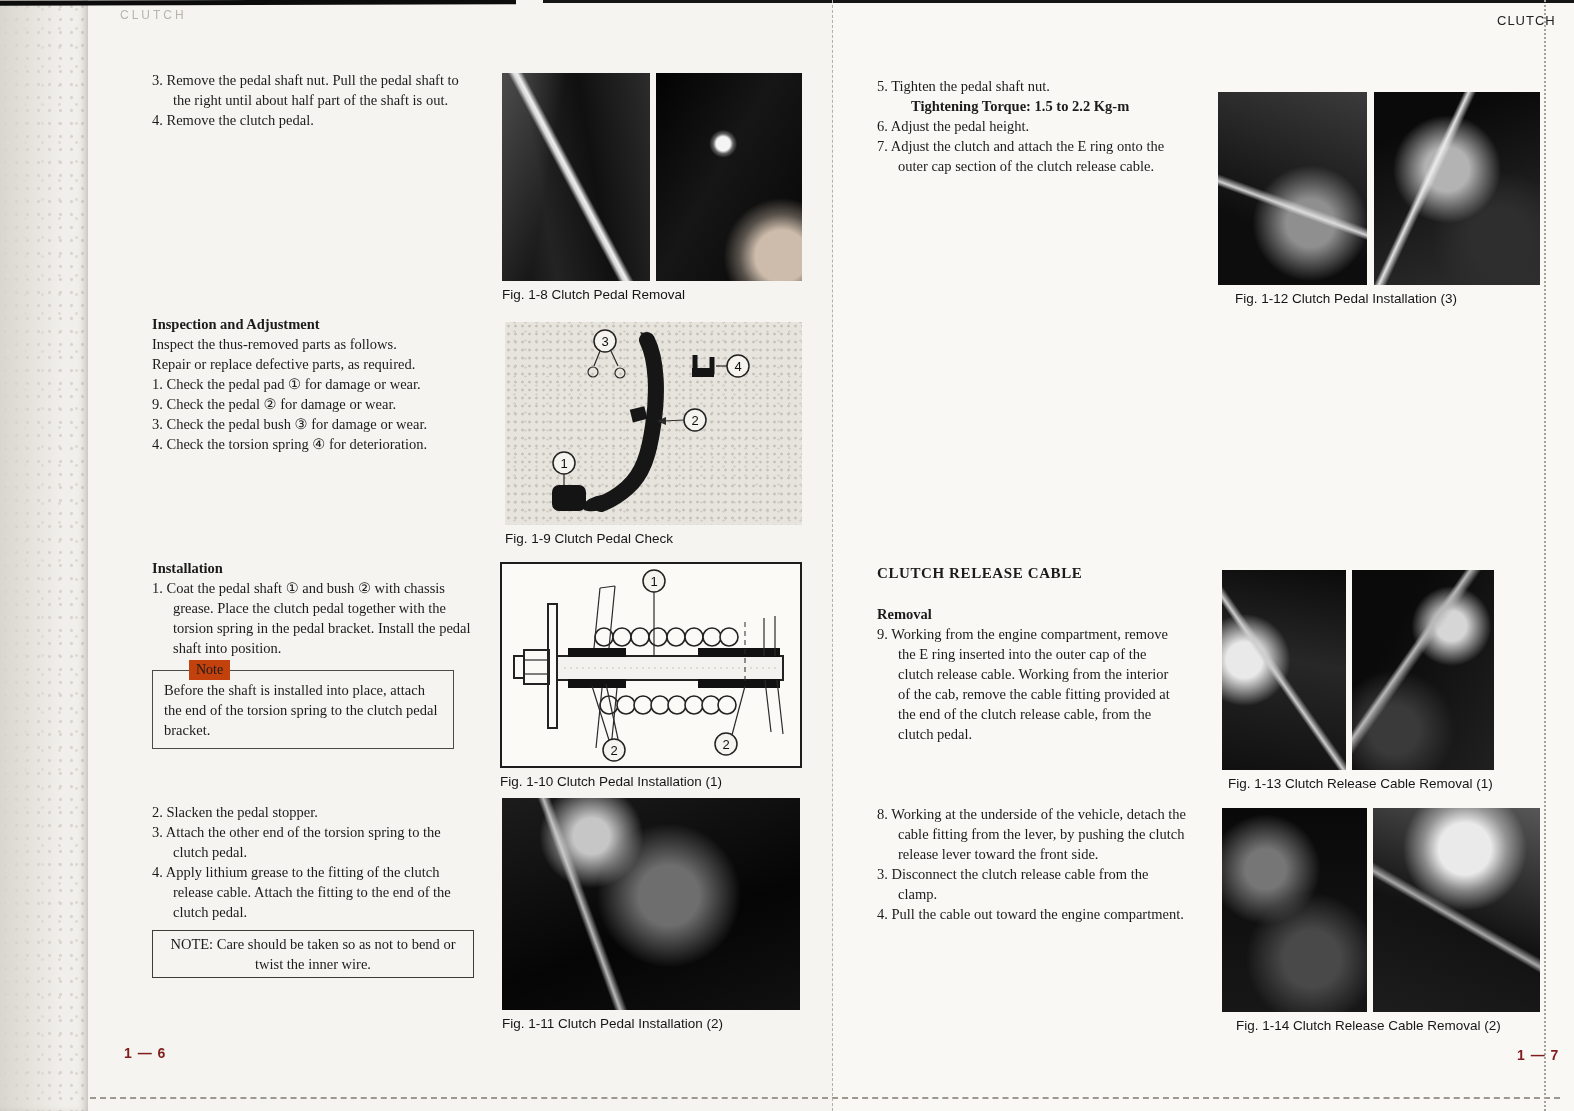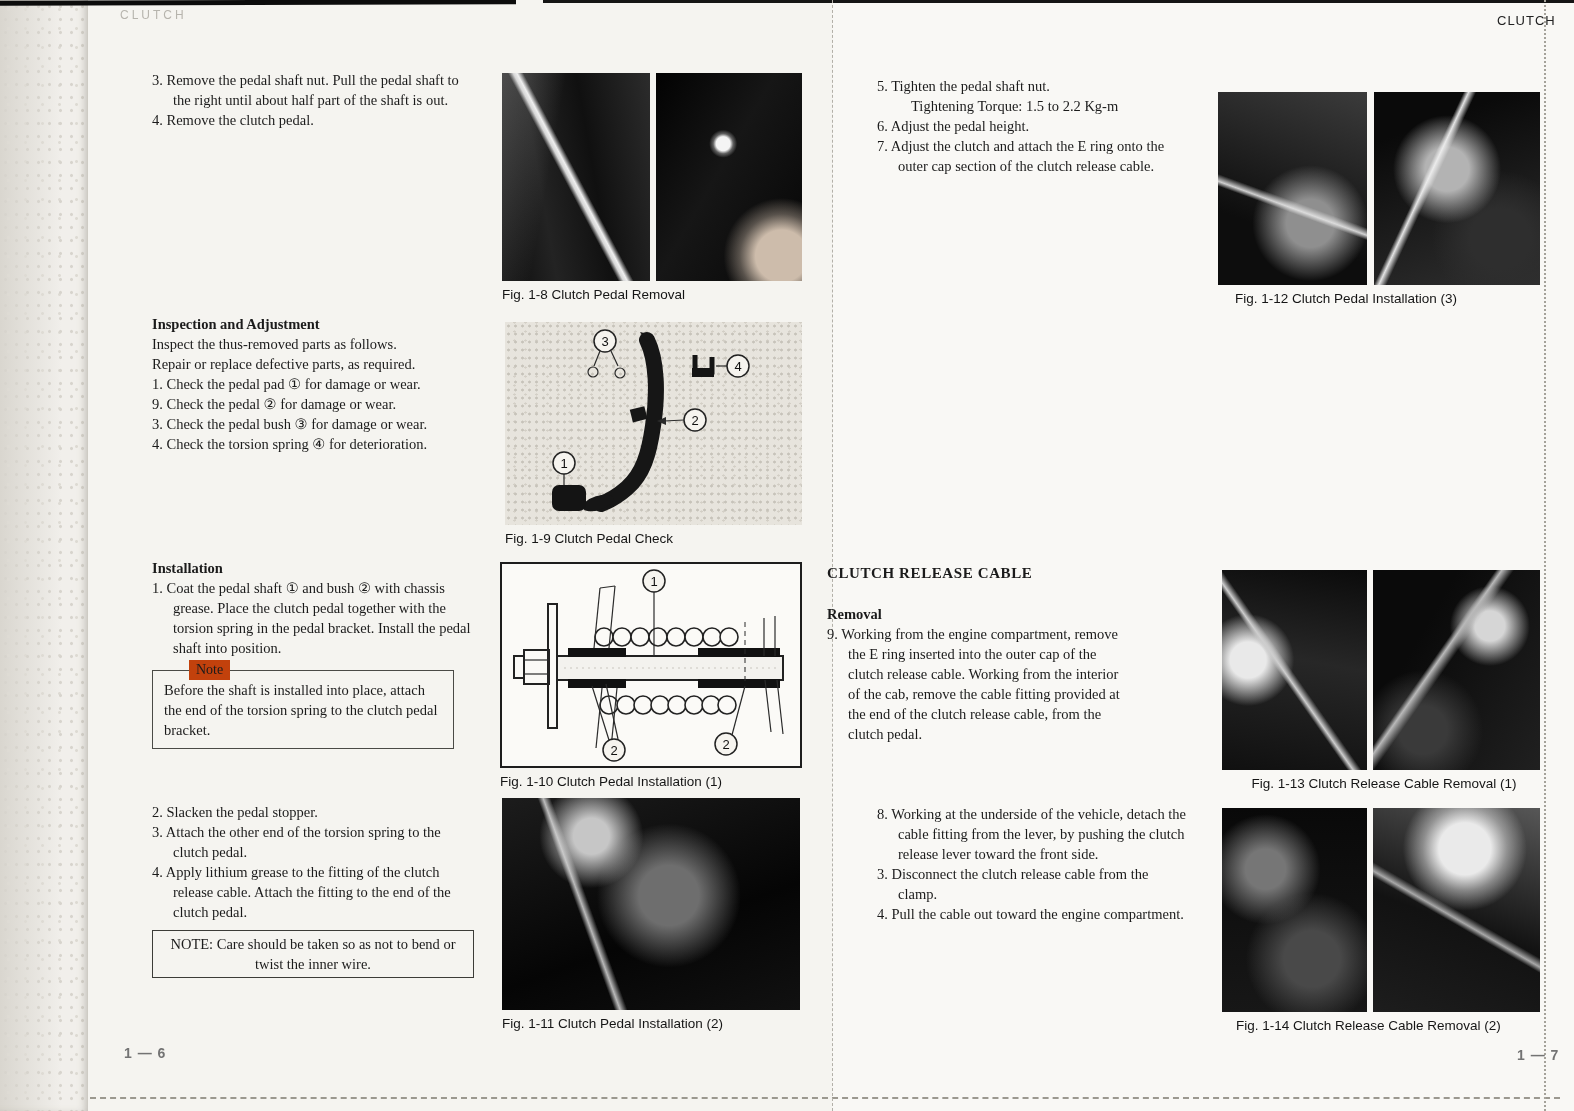--- a/index.html
+++ b/index.html
@@ -22,21 +22,21 @@
   .right-dotted{position:absolute;left:1544px;top:0;height:1111px;border-left:2px dotted #a5a29a;}
   
   .txt{position:absolute;font-size:14.5px;line-height:20px;}
   .txt p{margin:0;}
   .hang{padding-left:21px;text-indent:-21px;}
   .h-bold{font-weight:bold;}
   .hdr-left{position:absolute;left:120px;top:8px;font:12px "Liberation Sans",sans-serif;
             letter-spacing:3px;color:#a29f97;opacity:.75;}
   .hdr-right{position:absolute;left:1497px;top:13px;font:13px "Liberation Sans",sans-serif;
              letter-spacing:1px;color:#222;}
-  .pagenum{position:absolute;font:bold 14px "Liberation Sans",sans-serif;letter-spacing:1px;color:#737373;}
+  .pagenum{position:absolute;font:bold 14px "Liberation Sans",sans-serif;letter-spacing:1px;color:#7f1d1d;}
   .caption{font:13.5px "Liberation Sans",sans-serif;color:#151515;margin-top:6px;white-space:nowrap;}
   
   .notebox{position:relative;border:1.5px solid #4a4a46;padding:9px 11px 8px 11px;margin-top:12px;width:278px;}
   .notelabel{position:absolute;top:-11px;left:36px;background:#c2410c;padding:0 7px;font-size:14px;}
   .notebox2{border:1.5px solid #3c3c38;padding:3px 8px;margin-top:8px;width:304px;text-align:center;}
   
   .fig{position:absolute;}
   .photos{display:flex;}
   .photo{height:100%;}
   .fig18 .photos{height:208px;}
@@ -265,41 +265,41 @@
     </div>
     <div class="caption">Fig. 1-11  Clutch Pedal Installation (2)</div>
   </div>
 
   <div class="pagenum" style="left:124px;top:1045px;">1 — 6</div>
 
   <div class="hdr-right">CLUTCH</div>
 
   <div class="txt" style="left:877px;top:76px;width:302px;">
     <p class="hang">5. Tighten the pedal shaft nut.</p>
-    <p style="padding-left:34px;">Tightening Torque: 1.5 to 2.2 Kg-m</p>
+    <p style="padding-left:34px;font-weight:bold;">Tightening Torque: 1.5 to 2.2 Kg-m</p>
     <p class="hang">6. Adjust the pedal height.</p>
     <p class="hang">7. Adjust the clutch and attach the E ring onto the outer cap section of the clutch release cable.</p>
   </div>
 
   <div class="fig fig12" style="left:1218px;top:92px;width:322px;">
     <div class="photos">
       <div class="photo photo1 ph12a"></div>
       <div class="photo photo2 ph12b"></div>
     </div>
     <div class="caption" style="margin-left:17px;">Fig. 1-12  Clutch Pedal Installation (3)</div>
   </div>
 
-  <div class="txt" style="left:827px;top:563px;width:302px;">
+  <div class="txt" style="left:877px;top:563px;width:302px;">
     <p class="h-bold" style="font-size:15px;letter-spacing:.6px;">CLUTCH RELEASE CABLE</p>
     <div style="height:21px;"></div>
     <p class="h-bold">Removal</p>
     <p class="hang">9. Working from the engine compartment, remove the E ring inserted into the outer cap of the clutch release cable.  Working from the interior of the cab, remove the cable fitting provided at the end of the clutch release cable, from the clutch pedal.</p>
   </div>
 
-  <div class="fig fig13" style="left:1222px;top:570px;width:318px;text-align:center;">
+  <div class="fig fig13" style="left:1222px;top:570px;width:272px;">
     <div class="photos">
       <div class="photo photo1 ph13a"></div>
       <div class="photo photo2 ph13b"></div>
     </div>
     <div class="caption" style="margin-left:6px;">Fig. 1-13  Clutch Release Cable Removal (1)</div>
   </div>
 
   <div class="txt" style="left:877px;top:804px;width:310px;">
     <p class="hang">8. Working at the underside of the vehicle, detach the cable fitting from the lever, by pushing the clutch release lever toward the front side.</p>
     <p class="hang">3. Disconnect the clutch release cable from the clamp.</p>

